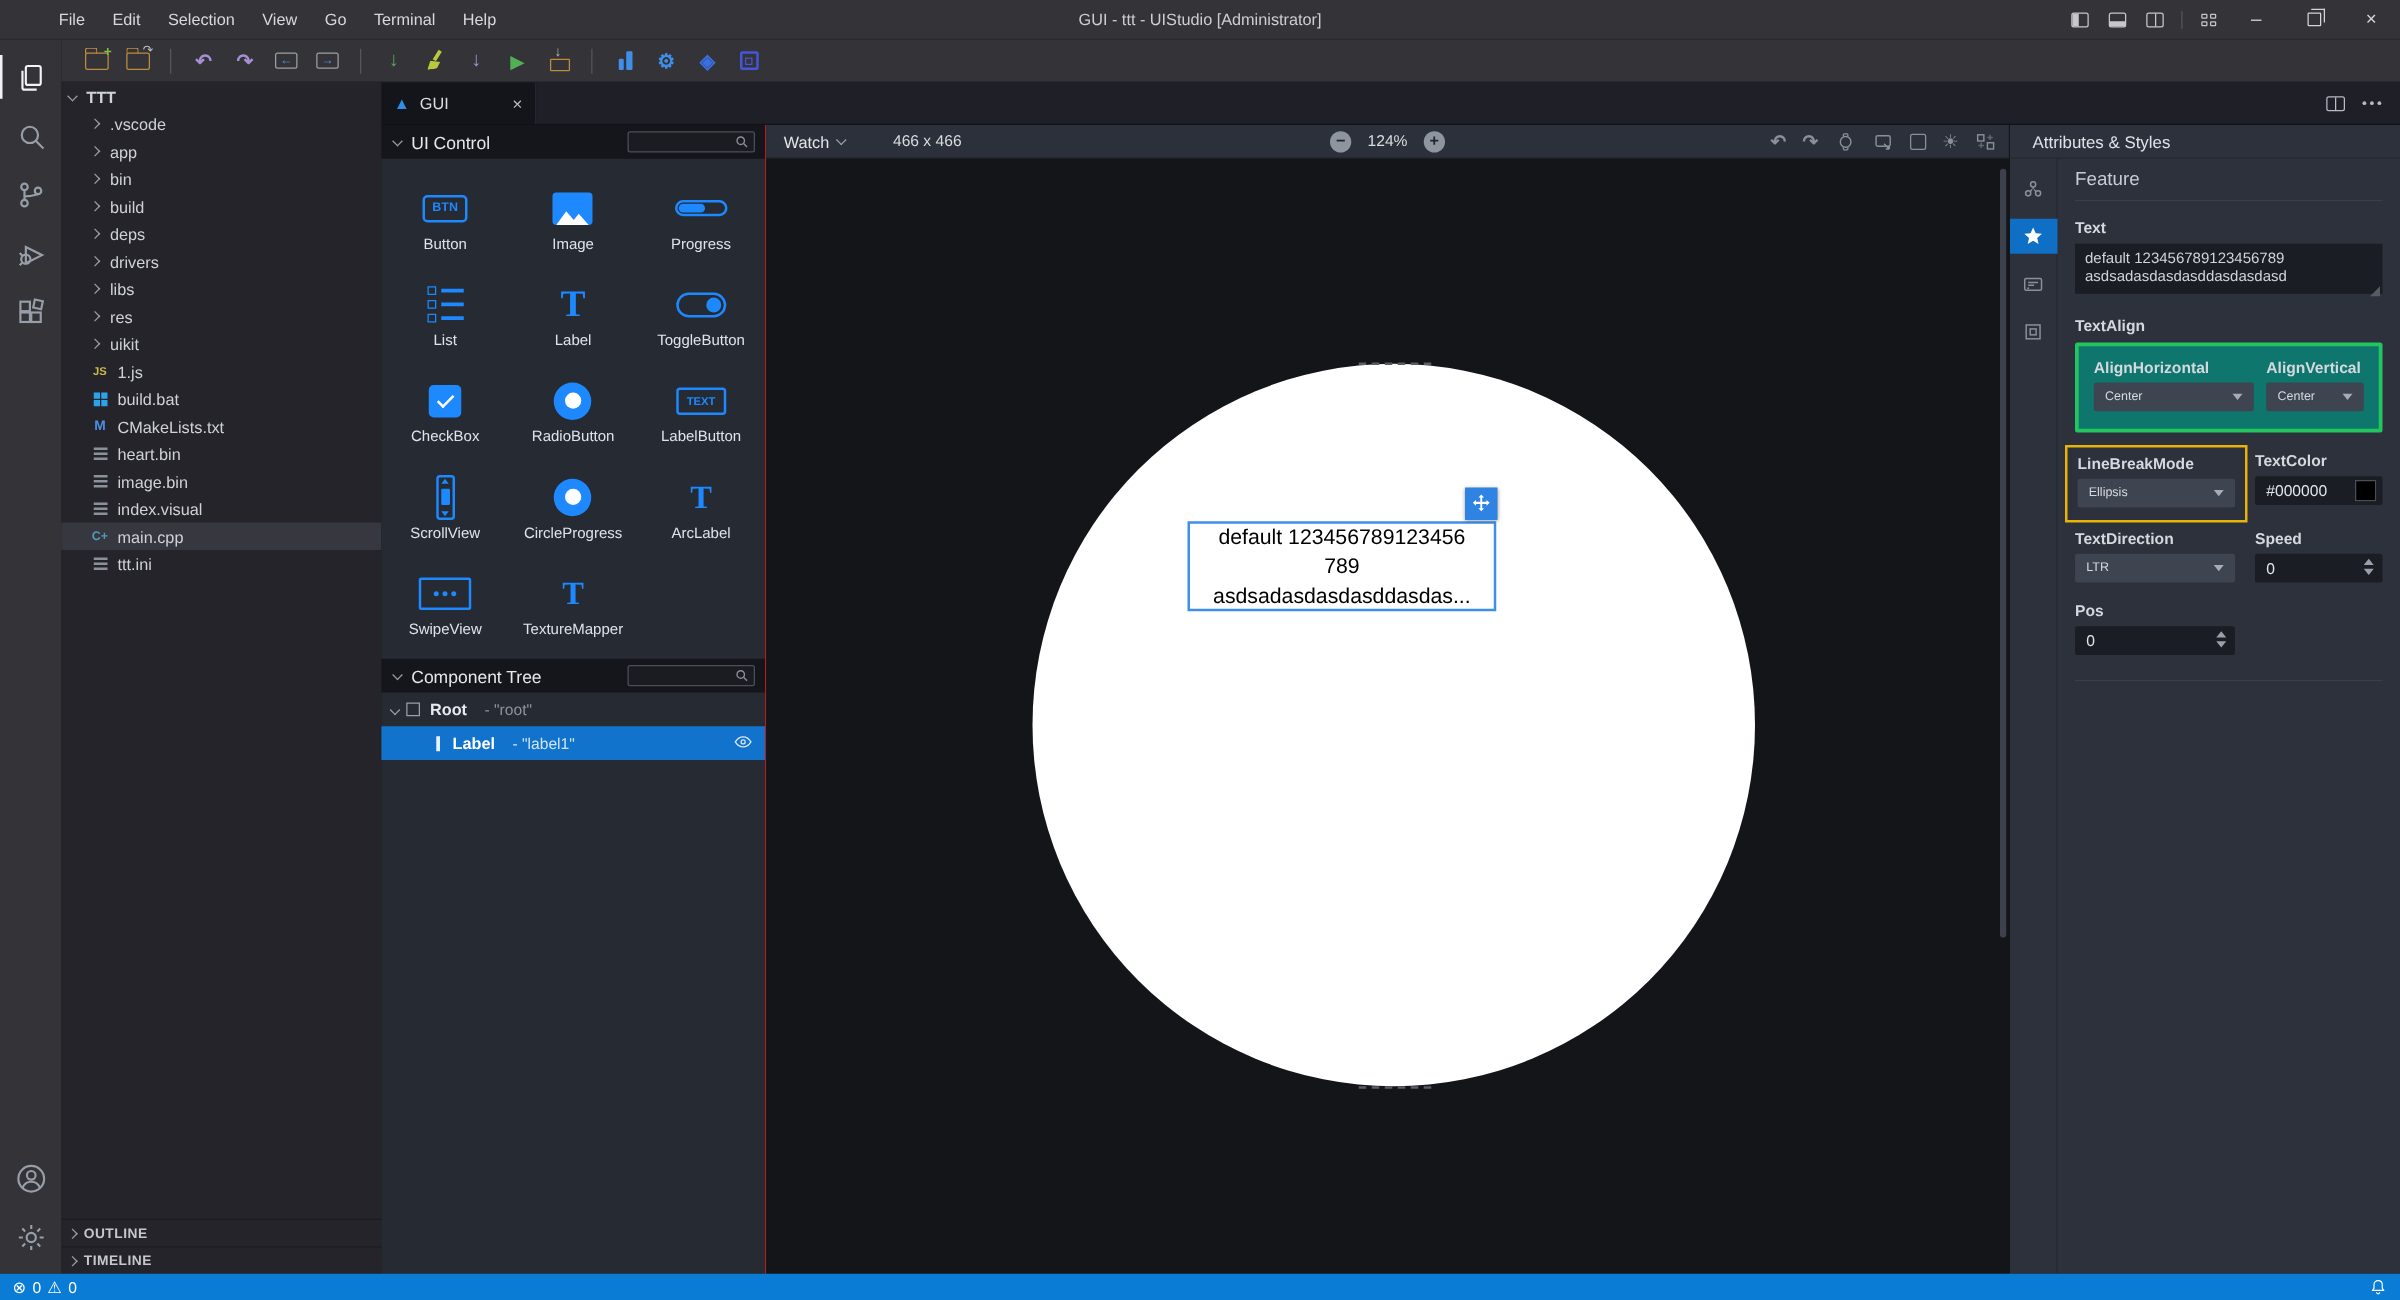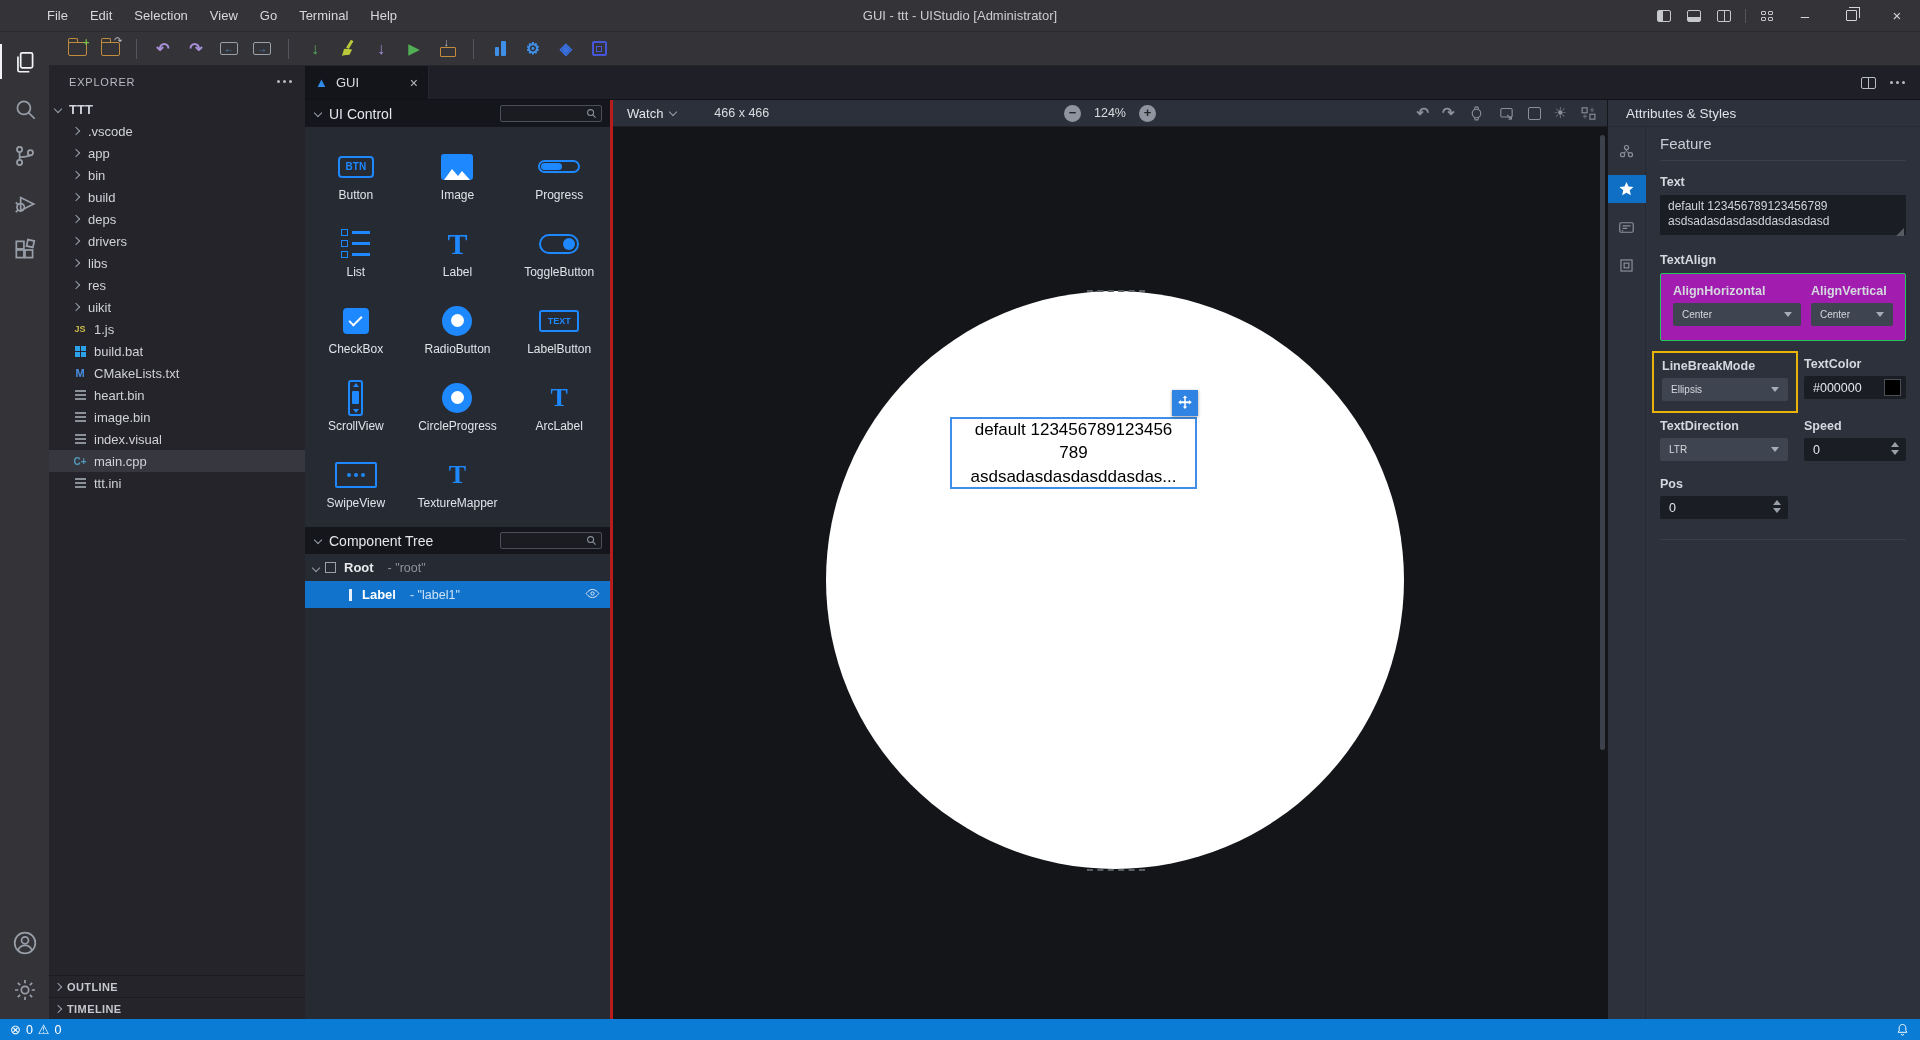--- a/index.html
+++ b/index.html
@@ -85,21 +85,21 @@
   .tab-logo { color:#2f8ce8; font-size:13px; margin-right:8px; }
   .tab-label { color:#dcdee3; font-size:13px; }
   .tab-close { margin-left:auto; color:#b7babf; font-size:14px; }
   .tab-actions { margin-left:auto; display:flex; align-items:center; gap:14px; margin-right:14px; color:#b8bcc4; }
   .split-ic { width:15px; height:12px; border:1.3px solid #b8bcc4; border-radius:2px; position:relative; }
   .split-ic::before { content:""; position:absolute; left:6px; top:0; bottom:0; width:1.3px; background:#b8bcc4; }
 
   .content { flex:1; display:flex; min-height:0; }
 
   
-  .leftpanel { width:308px; flex:none; background:#262a33; border-right:3px solid #b91c1c; display:flex; flex-direction:column; }
+  .leftpanel { width:308px; flex:none; background:#262a33; border-right:1px solid #b91c1c; display:flex; flex-direction:column; }
   .panel-head { height:27px; background:#15161c; display:flex; align-items:center; padding:0 8px; flex:none; }
   .panel-head .chev { margin:0 8px 2px 2px; }
   .panel-title { color:#e4e7ec; font-size:14px; }
   .searchbox { margin-left:auto; width:102px; height:17px; background:#1a1c22; border:1px solid #4a4f5a; border-radius:2px; display:flex; align-items:center; justify-content:flex-end; padding-right:4px; }
   .palette { height:400px; flex:none; display:grid; grid-template-columns:1fr 1fr 1fr; grid-auto-rows:77px; padding-top:10px; }
   .pcell { display:flex; flex-direction:column; align-items:center; justify-content:center; gap:4px; }
   .pcell .plabel { color:#dfe3ea; font-size:12px; }
   .picon { height:34px; display:flex; align-items:center; justify-content:center; }
   .ic-btn { width:36px; height:22px; border:2px solid #1e88ff; border-radius:4px; color:#1e88ff; font-size:10px; font-weight:bold; display:flex; align-items:center; justify-content:center; }
   .ic-img { width:32px; height:26px; background:#1e88ff; border-radius:3px; display:flex; align-items:flex-end; justify-content:center; overflow:hidden; }
@@ -163,21 +163,21 @@
   .strip-ic svg { width:19px; height:19px; stroke:#8a909a; fill:none; stroke-width:1.5; }
   .strip-ic.active { background:#0e6fc4; }
   .strip-ic.active svg { stroke:none; fill:#fff; }
   .rp-content { flex:1; padding:8px 14px 0 14px; color:#cfd3da; }
   .feat-title { font-size:15px; color:#c8ccd4; padding-bottom:8px; border-bottom:1px solid #3a3e47; }
   .flabel { font-size:12.5px; font-weight:bold; color:#d4d8df; margin-top:14px; margin-bottom:6px; }
   .textarea { width:100%; height:40px; background:#1a1d24; border:none; resize:none; color:#d0d4da; font-size:12px; line-height:15px;
     font-family:"Liberation Sans", sans-serif; padding:4px 8px; outline:none; position:relative; }
   .ta-wrap { position:relative; }
   .ta-grip { position:absolute; right:2px; bottom:3px; width:0; height:0; border-left:8px solid transparent; border-bottom:8px solid #565b64; }
-  .groupbox { background:#a21caf; border:1px solid #22c55e; border-radius:2px; padding:10px 12px 14px 12px; margin-top:4px; }
+  .groupbox { background:#0f766e; border:3px solid #22c55e; border-radius:2px; padding:10px 12px 14px 12px; margin-top:4px; }
   .cols { display:flex; gap:10px; }
   .col1 { width:128px; flex:none; }
   .col2 { flex:1; }
   .dd { height:23px; background:#3e4450; border-radius:2px; display:flex; align-items:center; justify-content:space-between; padding:0 9px; color:#d6d9df; font-size:10px; margin-top:5px; }
   .caret { width:0; height:0; border-left:4.5px solid transparent; border-right:4.5px solid transparent; border-top:5px solid #a7adb8; }
   .inp { height:23px; background:#1a1d24; border-radius:2px; display:flex; align-items:center; padding:0 9px; color:#e3e6eb; font-size:12.5px; margin-top:5px; position:relative; }
   .swatch { position:absolute; right:5px; top:3px; width:17px; height:17px; background:#000; border:1px solid #4a4e57; }
   .spin { position:absolute; right:7px; top:4px; display:flex; flex-direction:column; gap:3px; }
   .spin i.up { width:0; height:0; border-left:4px solid transparent; border-right:4px solid transparent; border-bottom:5px solid #9aa0aa; }
   .spin i.dn { width:0; height:0; border-left:4px solid transparent; border-right:4px solid transparent; border-top:5px solid #9aa0aa; }
@@ -327,26 +327,20 @@
   <span class="tbi glyph-blue">⚙</span>
   <span class="tbi" style="color:#3a6fe0; font-weight:bold;">◈</span>
   <span class="tbi">
       <span class="chip-ic">
         <i></i>
       </span>
     </span>
 </div>
 
 <div class="sidebar">
-  <div class="sb-head">
-    <span>EXPLORER</span>
-    <span class="dots3">
-        <i></i>
-      </span>
-  </div>
 
   <div class="row" style="padding-left:6px; font-weight:bold;">
     <span class="chev down" style="margin-right:8px;"></span>
     <span>TTT</span>
   </div>
 
   <div class="row" style="padding-left:24px;">
       <span class="chev right" style="margin-right:9px;"></span>
       <span>.vscode</span>
     </div>

